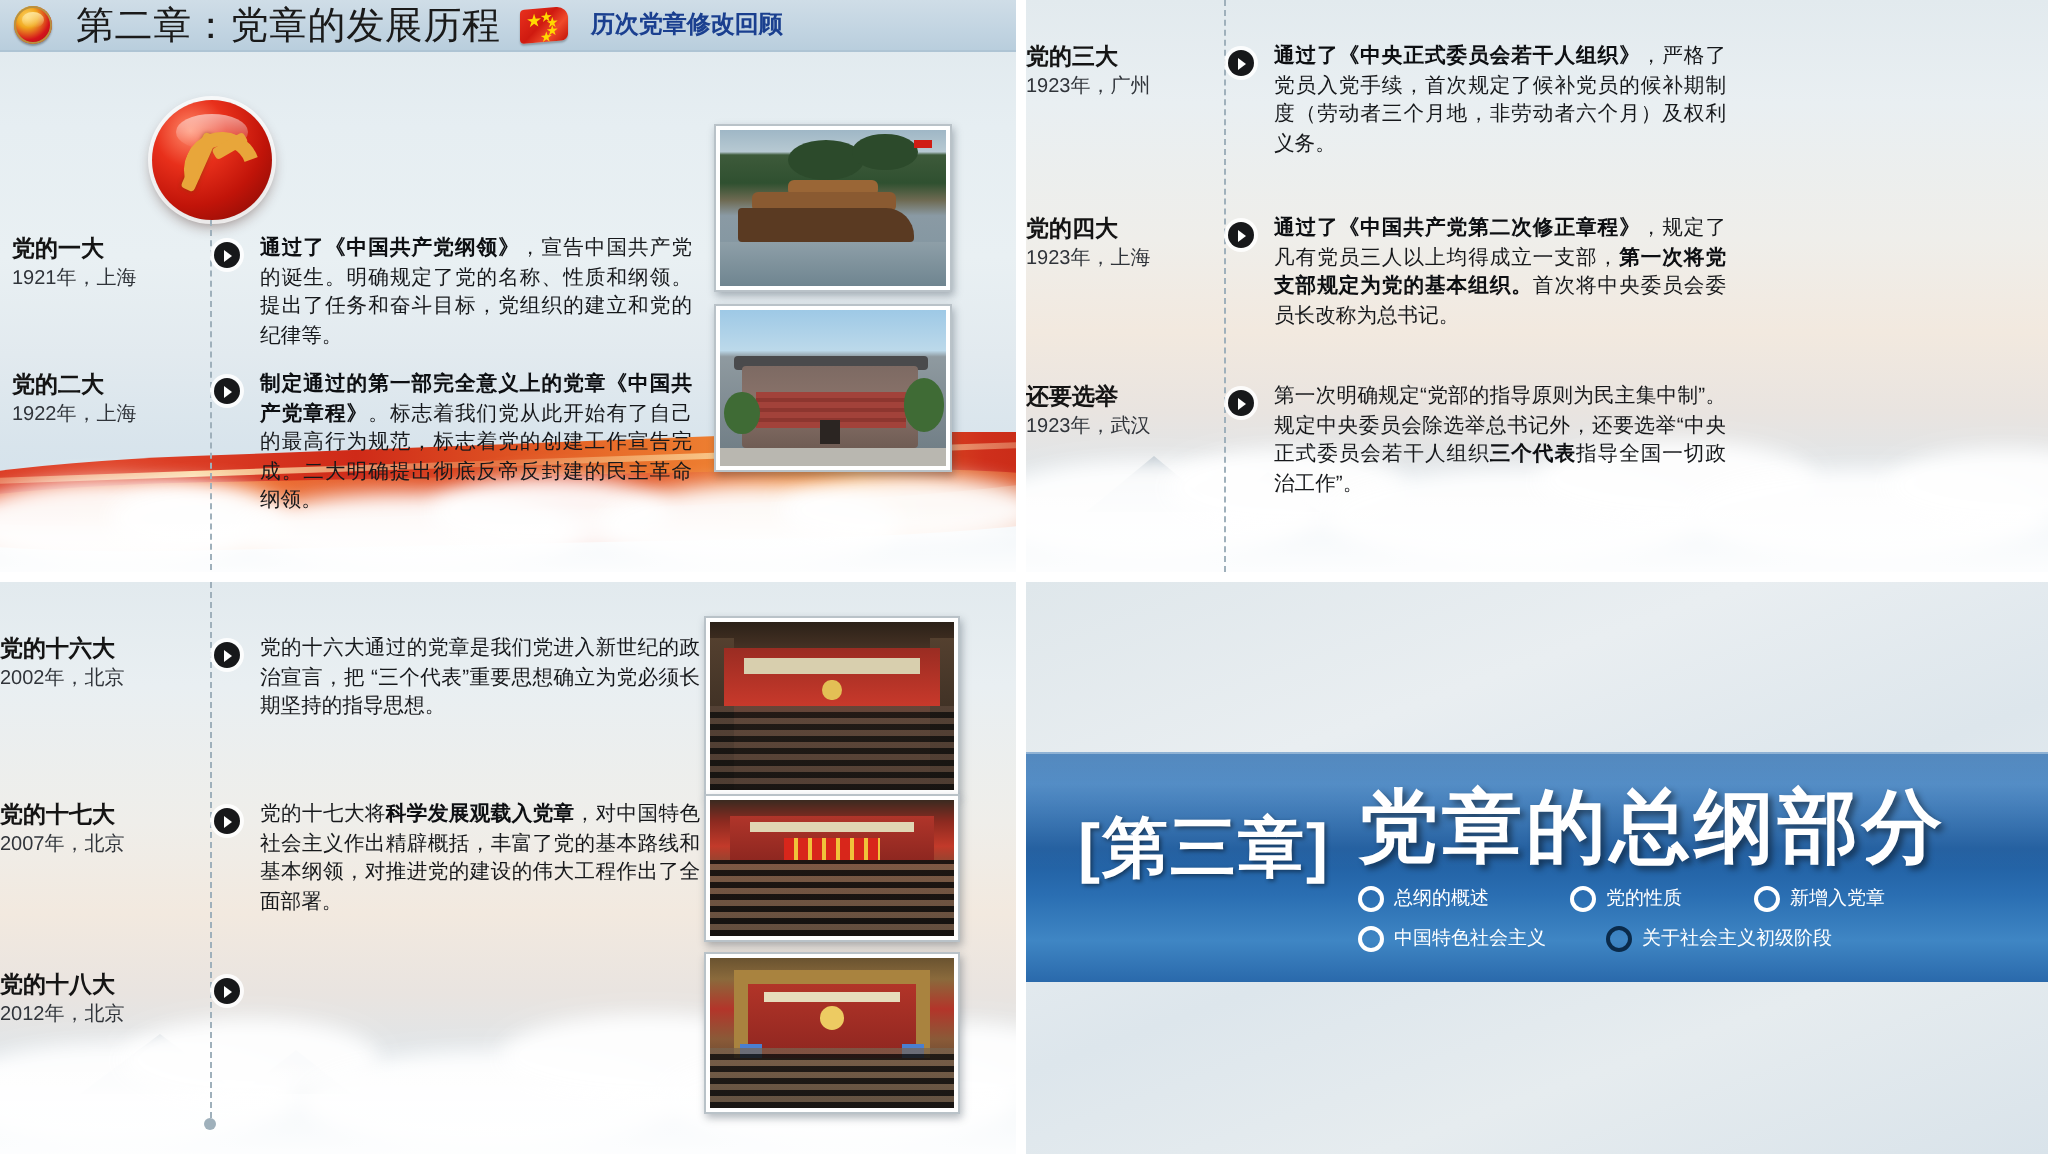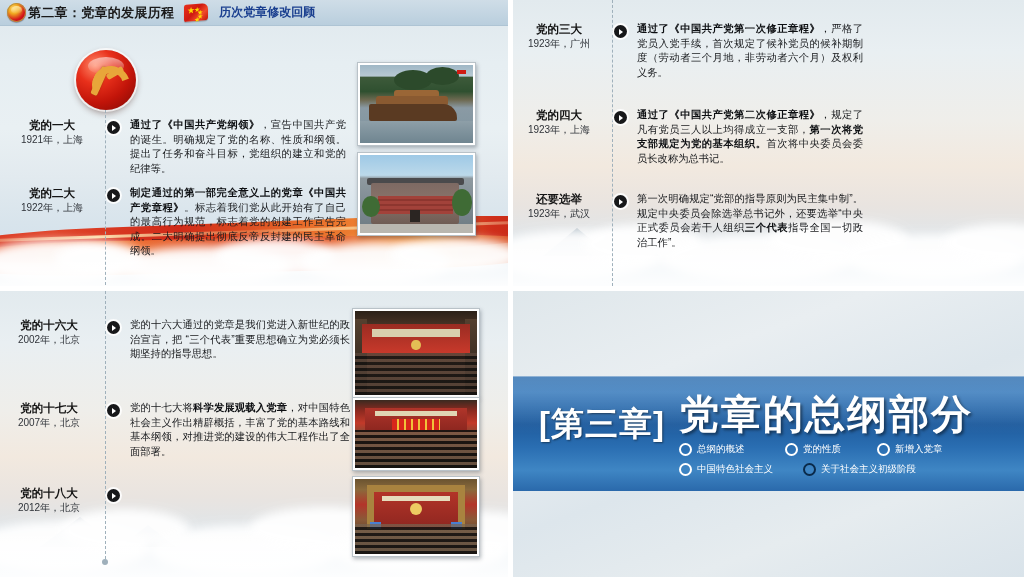--- a/index.html
+++ b/index.html
@@ -40,37 +40,37 @@
 
   
   .hdr{position:absolute;left:0;top:0;width:100%;height:25px;
        background:linear-gradient(180deg,#cfdde7 0%,#c3d5e2 55%,#b9cedd 100%);
        border-bottom:1px solid #aec4d4;display:flex;align-items:center;}
   .emblem{width:19px;height:19px;margin-left:7px;border-radius:50%;flex:0 0 auto;
     background:radial-gradient(circle at 35% 30%,#ffd76a 0%,#f0a81f 28%,#d4141b 62%,#9d0d12 100%);
     box-shadow:0 0 0 1px #b8913f inset,0 1px 1px rgba(0,0,0,.3);position:relative;}
   .emblem:after{content:"";position:absolute;left:4px;top:3px;width:11px;height:8px;border-radius:50%;
     background:linear-gradient(180deg,rgba(255,235,170,.85),rgba(255,210,100,0));}
-  .hdr-title{font-size:13px;font-weight:bold;color:#1a1a1a;margin-left:2px;letter-spacing:.3px;white-space:nowrap;}
+  .hdr-title{font-size:19px;font-weight:normal;color:#1a1a1a;margin-left:12px;letter-spacing:.3px;white-space:nowrap;}
   .flag{width:24px;height:17px;margin-left:10px;flex:0 0 auto;position:relative;
     background:linear-gradient(135deg,#e8301d 0%,#cf1a10 45%,#f04a2a 70%,#c21409 100%);
     border-radius:2px 6px 3px 2px;transform:skewY(-5deg);
     box-shadow:0 1px 1px rgba(0,0,0,.25);}
   .flag .st{position:absolute;color:#ffd900;font-size:7px;line-height:7px;}
   .flag .s0{left:3px;top:3px;font-size:9px;}
   .flag .s1{left:10px;top:2px;}
   .flag .s2{left:13px;top:5px;}
   .flag .s3{left:13px;top:9px;}
   .flag .s4{left:10px;top:12px;}
   .hdr-sub{font-size:12px;font-weight:bold;color:#1a3f8f;margin-left:11px;white-space:nowrap;}
 
   
   .tl-line{position:absolute;border-left:1px dashed #9fb0bb;}
   .row{position:absolute;display:flex;align-items:flex-start;}
-  .row .lbl{width:92px;text-align:center;padding-right:9px;flex:0 0 auto;}
+  .row .lbl{width:92px;text-align:left;padding-right:9px;flex:0 0 auto;}
   .row .lbl .t{font-size:11.5px;font-weight:bold;color:#141414;line-height:14px;white-space:nowrap;}
   .row .lbl .d{font-size:10px;color:#30343a;line-height:14px;margin-top:1px;white-space:nowrap;}
   .row .dot{width:13px;height:13px;border-radius:50%;background:#17181a;flex:0 0 auto;margin-top:3px;
             position:relative;box-shadow:0 0 0 2px rgba(255,255,255,.85);}
   .row .dot:after{content:"";position:absolute;left:5px;top:3.5px;width:0;height:0;
     border-style:solid;border-width:3px 0 3px 4.5px;border-color:transparent transparent transparent #ffffff;}
   .row .body{padding-left:10px;font-size:10.3px;line-height:14.6px;color:#16181b;text-align:justify;}
   .row .body b{font-weight:bold;color:#0d0f12;}
 
   
@@ -257,21 +257,21 @@
 
     <div class="tl-line" style="left:99px;top:0px;height:286px;"></div>
 
     <div class="row" style="left:0px;top:22px;width:350px;">
       <div class="lbl">
         <div class="t">党的三大</div>
         <div class="d">1923年，广州</div>
       </div>
       <div class="dot"></div>
       <div class="body" style="width:236px;">
-        <b>通过了《中国共产党第一次修正章程》</b><span>，严格了党员入党手续，首次规定了候补党员的候补期制度（劳动者三个月地，非劳动者六个月）及权利义务。</span>
+        <b>通过了《中央正式委员会若干人组织》</b><span>，严格了党员入党手续，首次规定了候补党员的候补期制度（劳动者三个月地，非劳动者六个月）及权利义务。</span>
       </div>
     </div>
 
     <div class="row" style="left:0px;top:108px;width:350px;">
       <div class="lbl">
         <div class="t">党的四大</div>
         <div class="d">1923年，上海</div>
       </div>
       <div class="dot"></div>
       <div class="body" style="width:236px;">

